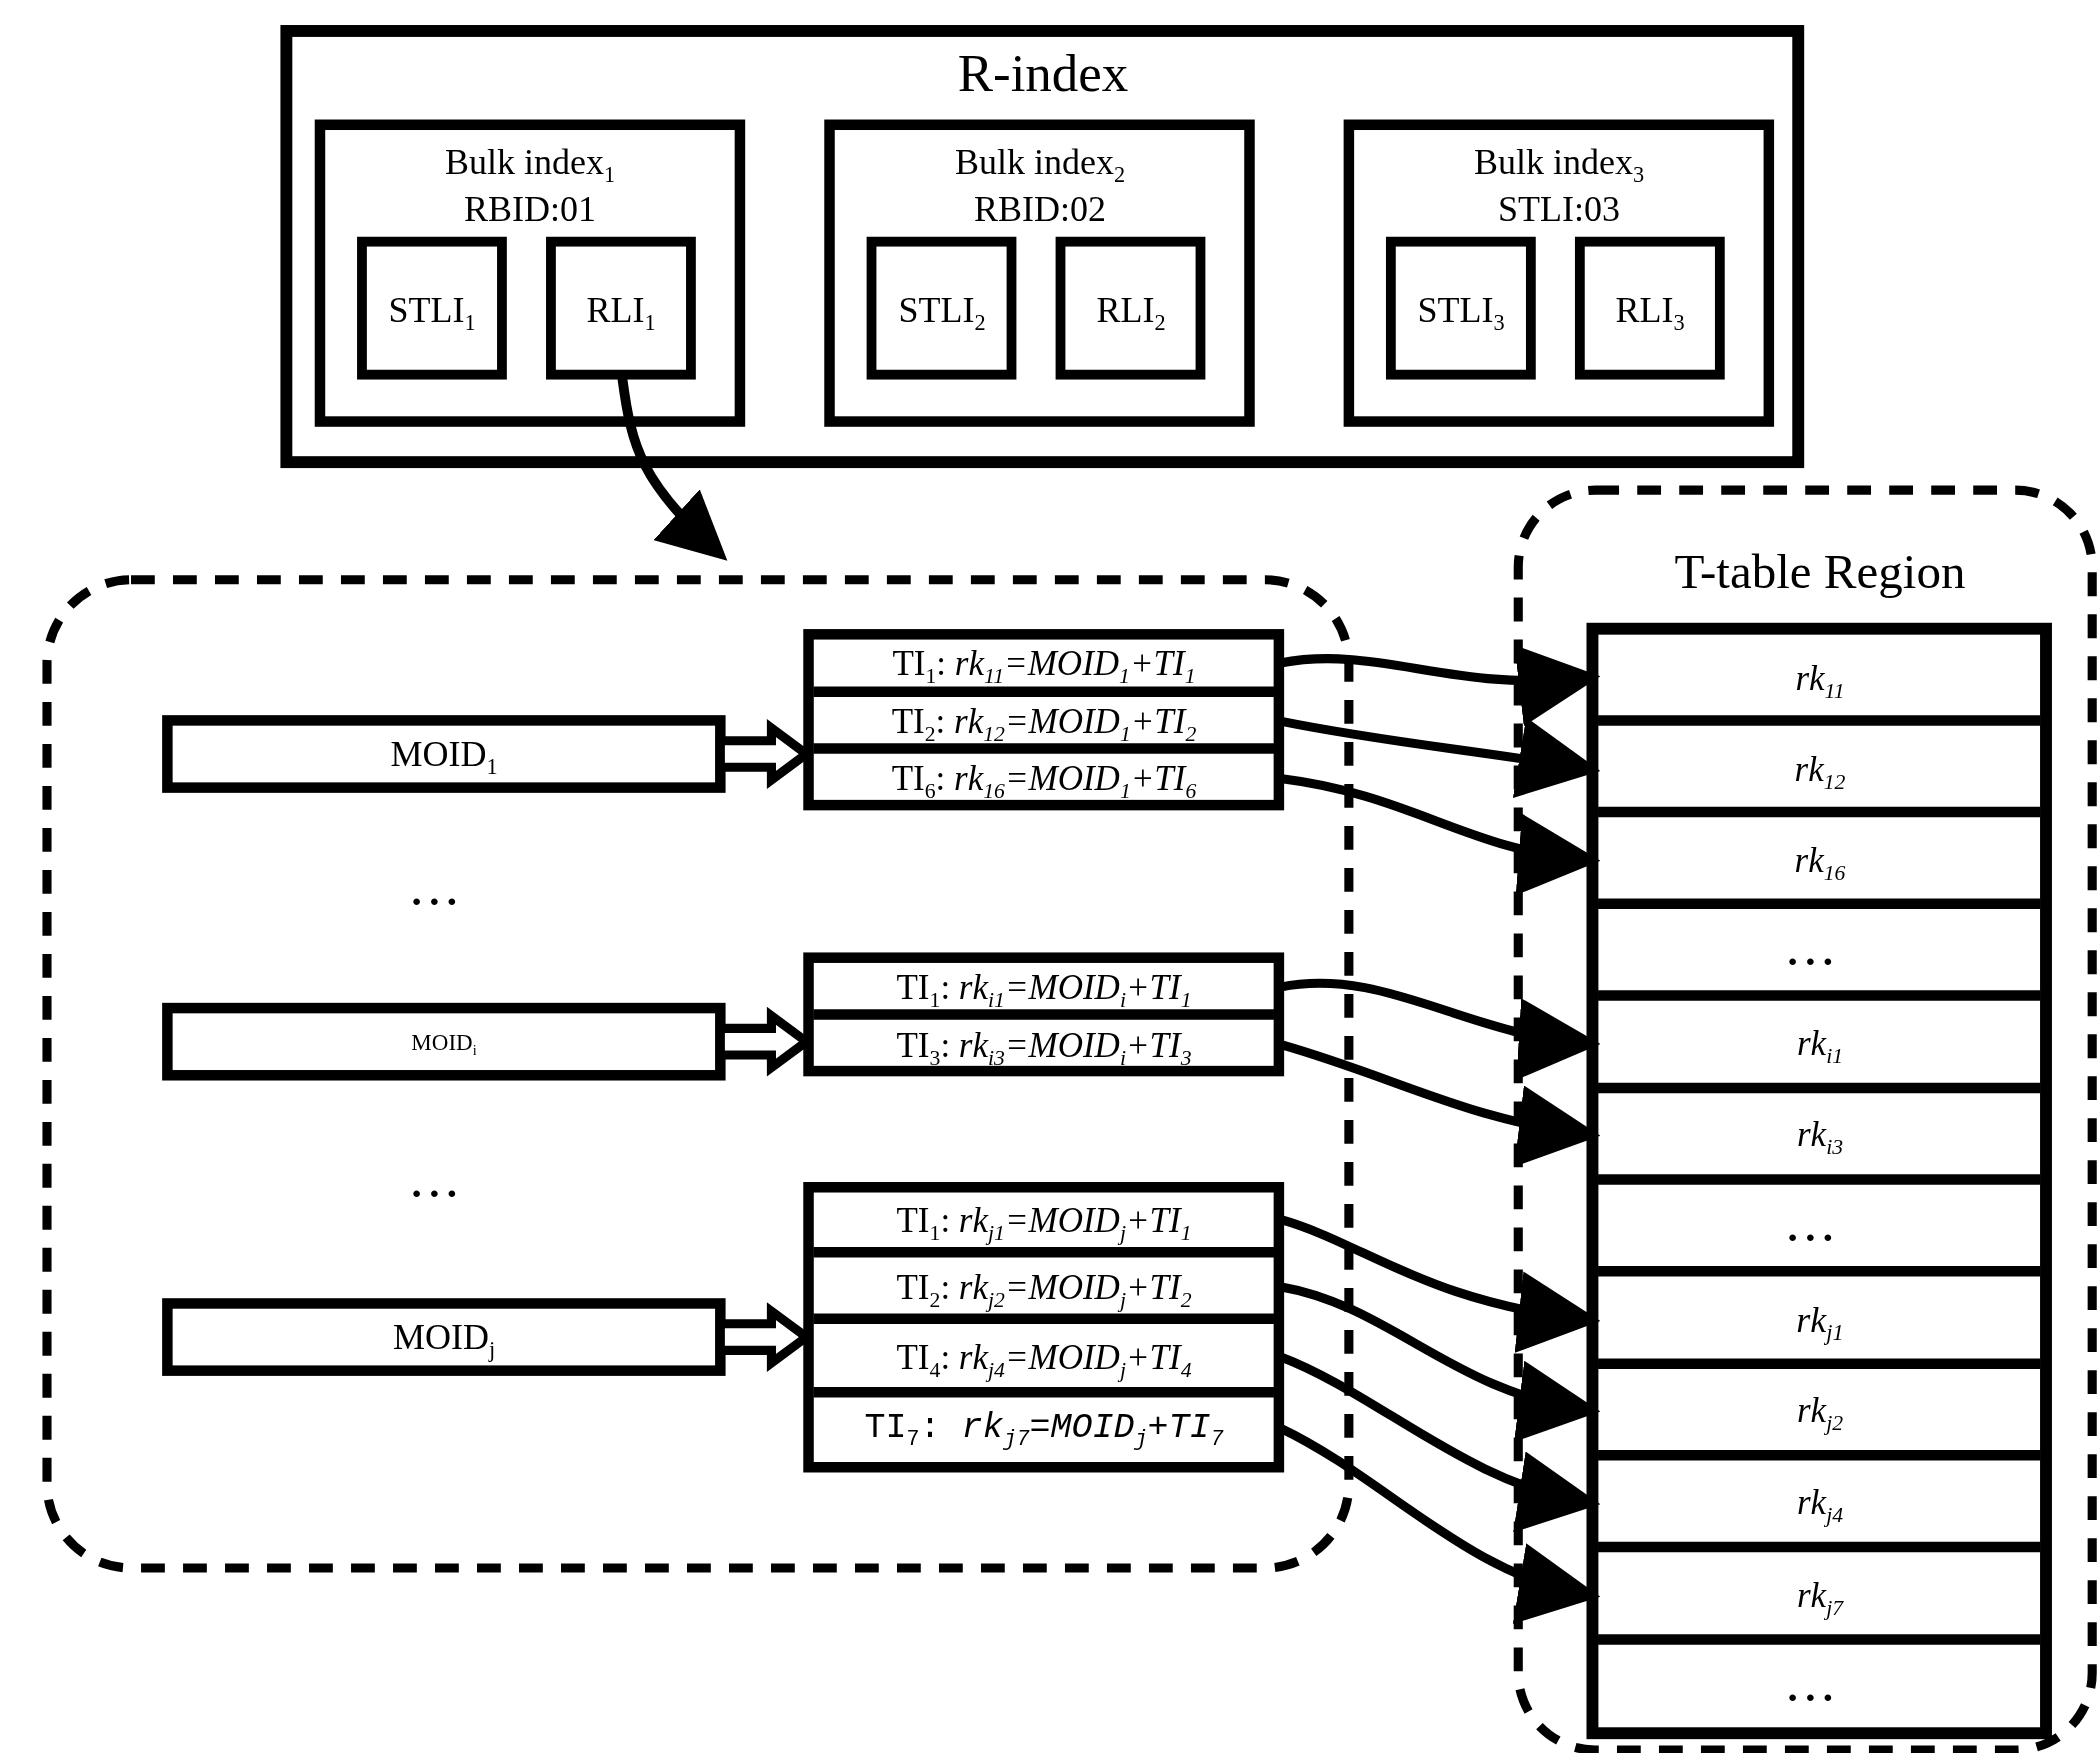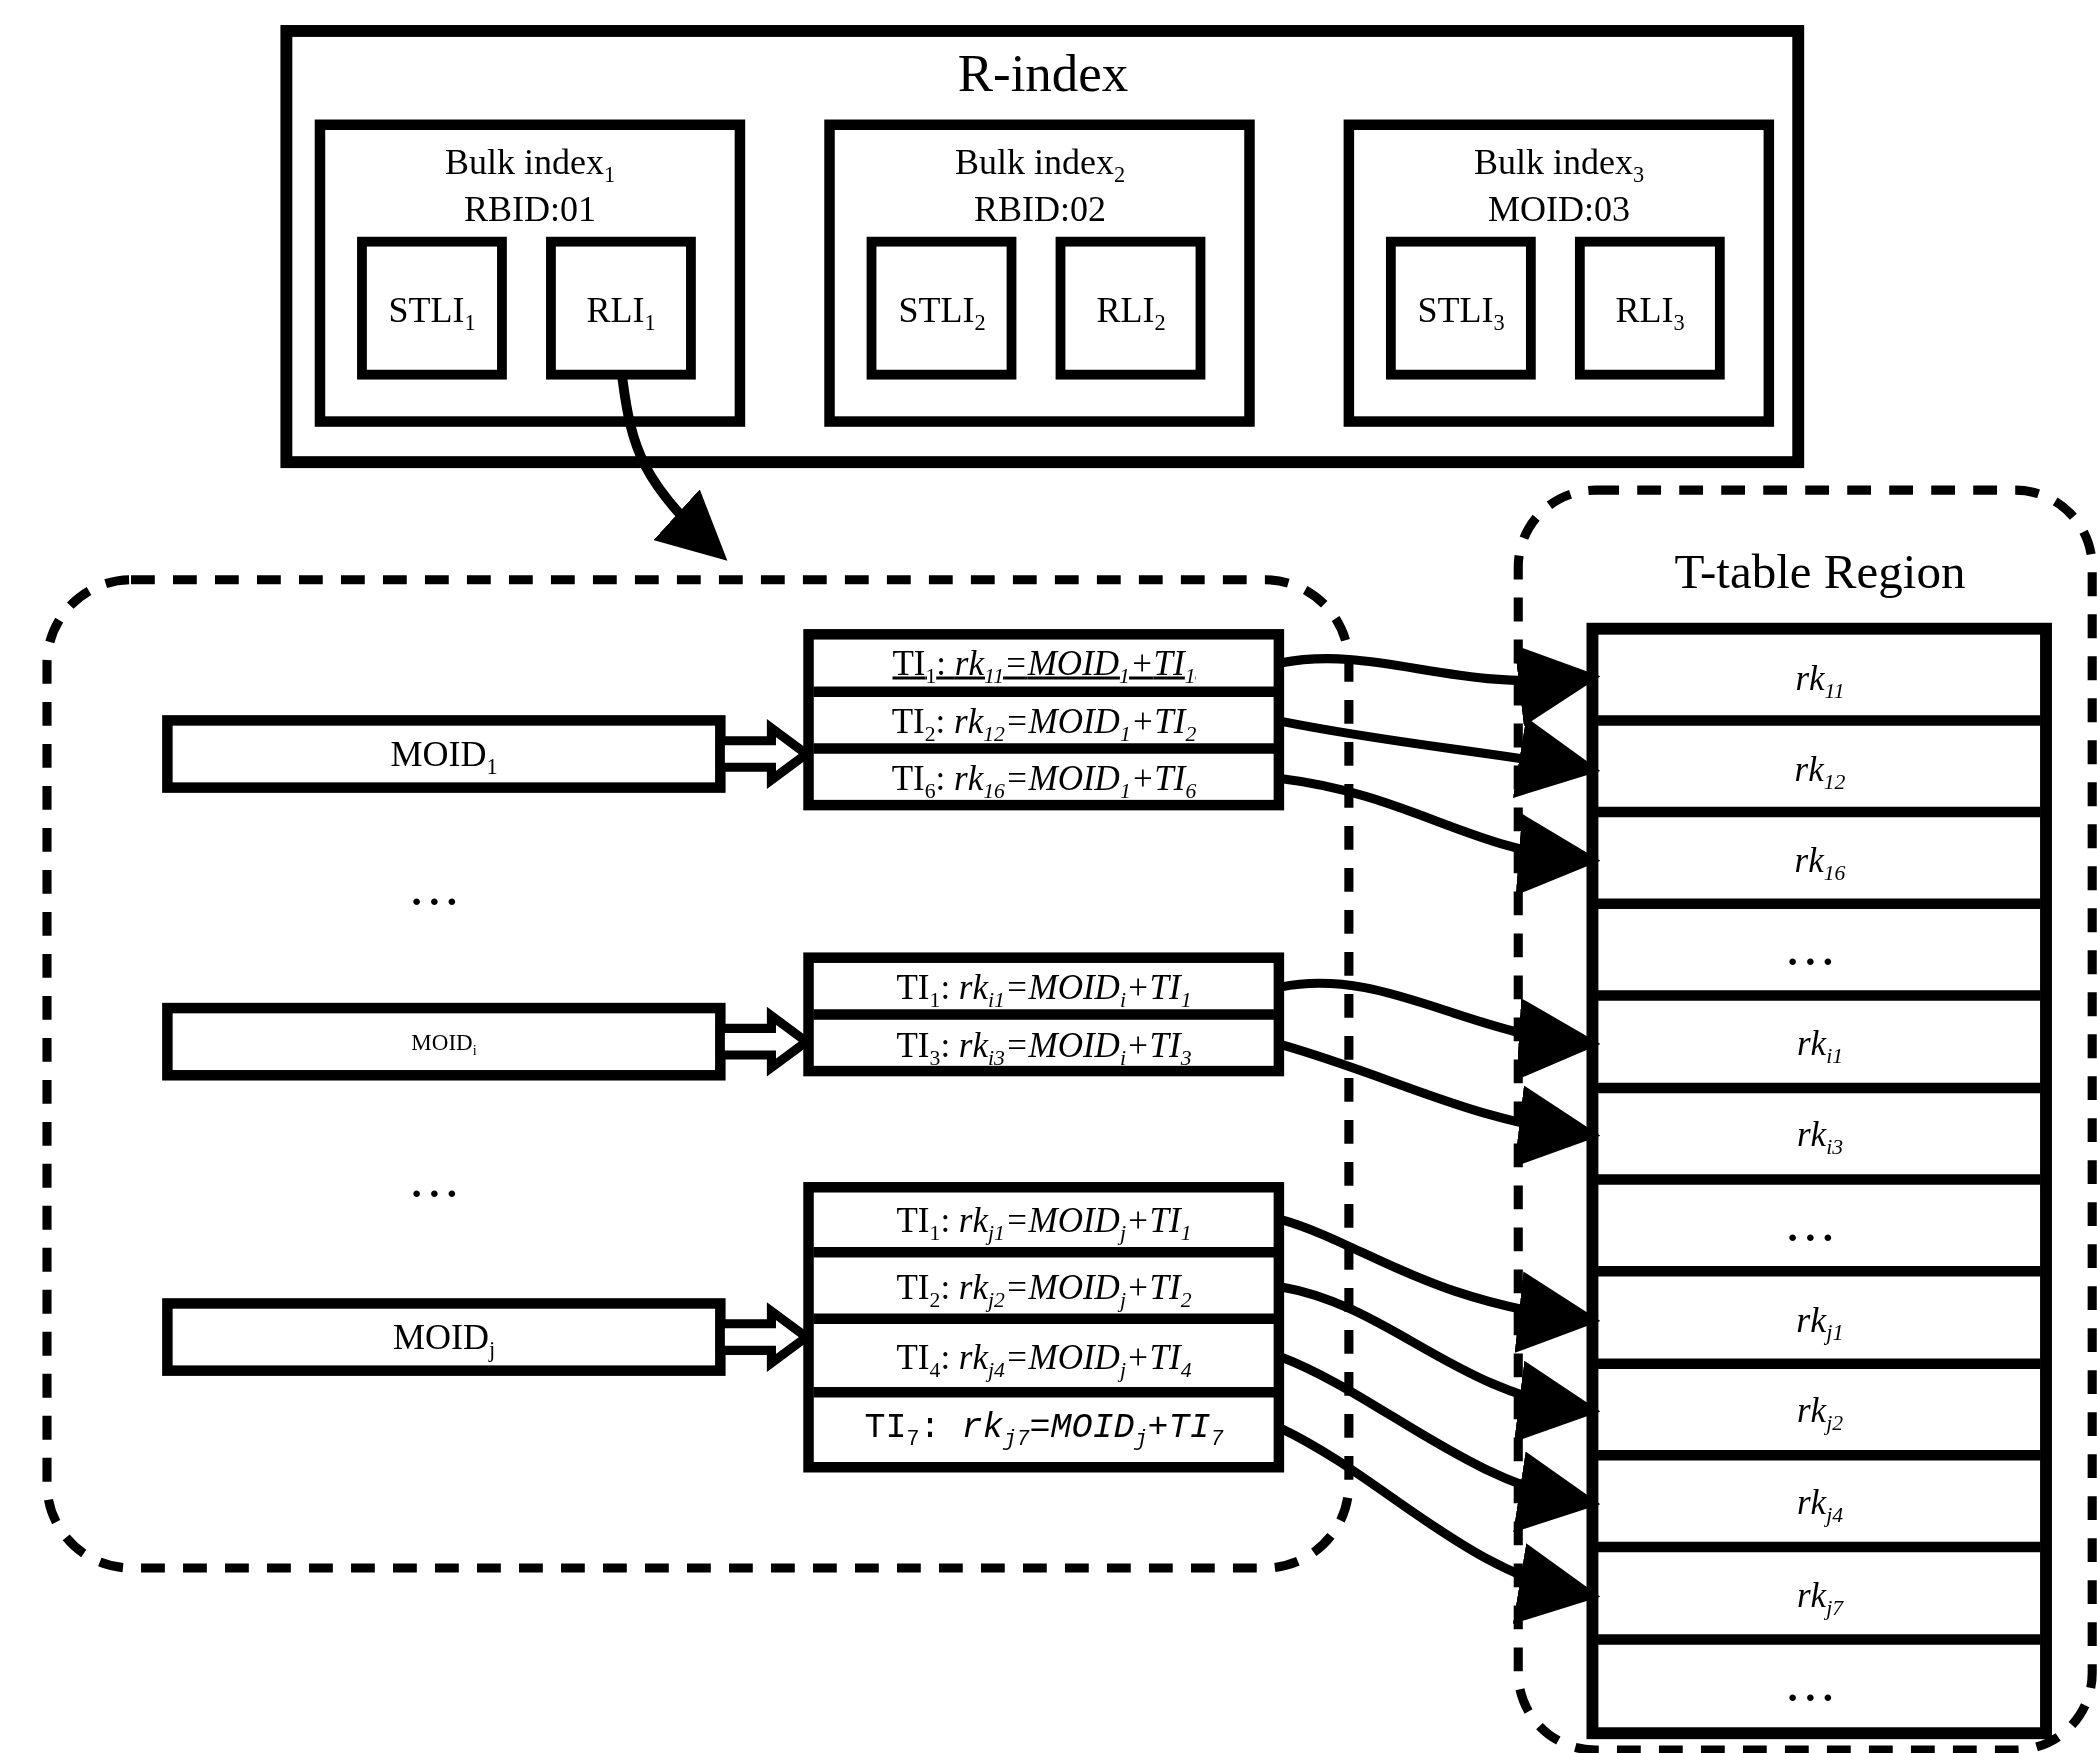--- a/index.html
+++ b/index.html
@@ -116,42 +116,42 @@
 <div class="lbl ctr" style="left:930px;top:310px;font-size:36px;">
   <span>STLI</span><span class="sub">2</span>
 </div>
 <div class="lbl ctr" style="left:1119px;top:310px;font-size:36px;font-family:Liberation Serif, serif;">
   <span>RLI</span><span class="sub">2</span>
 </div>
 
 <div class="lbl ctr" style="left:1547px;top:162px;font-size:36px;">
   <span>Bulk index</span><span class="sub">3</span>
 </div>
-<div class="lbl ctr" style="left:1547px;top:209px;font-size:36px;">MOID:03</div>
+<div class="lbl ctr" style="left:1547px;top:209px;font-size:36px;">STLI:03</div>
 <div class="lbl ctr" style="left:1449px;top:310px;font-size:36px;">
   <span>STLI</span><span class="sub">3</span>
 </div>
 <div class="lbl ctr" style="left:1638px;top:310px;font-size:36px;">
   <span>RLI</span><span class="sub">3</span>
 </div>
 
 <div class="lbl ctr" style="left:432px;top:754px;font-size:36px;">
   <span>MOID</span><span class="sub">1</span>
 </div>
 <div class="lbl ctr" style="left:432px;top:1042px;font-size:23px;">
   <span>MOID</span><span class="sub">i</span>
 </div>
 <div class="lbl ctr" style="left:432px;top:1337px;font-size:36px;">
   <span>MOID</span><span class="sub">j</span>
 </div>
 
 <div class="lbl ctr dots" style="left:426px;top:891px;">...</div>
 <div class="lbl ctr dots" style="left:426px;top:1183px;">...</div>
 
-<div class="lbl ctr" style="left:1032px;top:663px;font-size:35px;text-decoration:underline;">
+<div class="lbl ctr" style="left:1032px;top:663px;font-size:35px;">
   <span>TI</span><span class="sub">1</span>:&nbsp;<span class="it">rk</span><span class="sub it">11</span><span class="it">=</span><span class="it">MOID</span><span class="sub it">1</span><span class="it">+</span><span class="it">TI</span><span class="sub it">1</span>
 </div>
 <div class="lbl ctr" style="left:1032px;top:721px;font-size:35px;">
   <span>TI</span><span class="sub">2</span>:&nbsp;<span class="it">rk</span><span class="sub it">12</span><span class="it">=</span><span class="it">MOID</span><span class="sub it">1</span><span class="it">+</span><span class="it">TI</span><span class="sub it">2</span>
 </div>
 <div class="lbl ctr" style="left:1032px;top:778px;font-size:35px;">
   <span>TI</span><span class="sub">6</span>:&nbsp;<span class="it">rk</span><span class="sub it">16</span><span class="it">=</span><span class="it">MOID</span><span class="sub it">1</span><span class="it">+</span><span class="it">TI</span><span class="sub it">6</span>
 </div>
 
 <div class="lbl ctr" style="left:1032px;top:987px;font-size:35px;">

